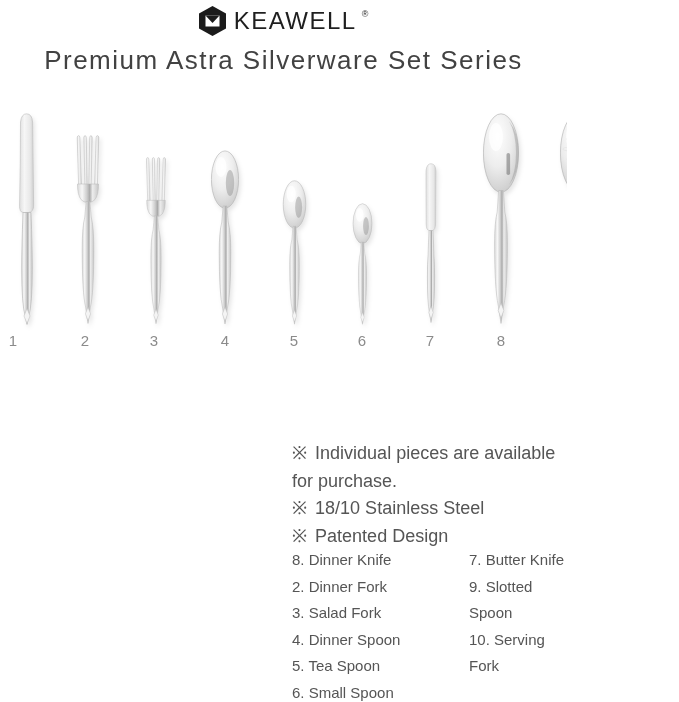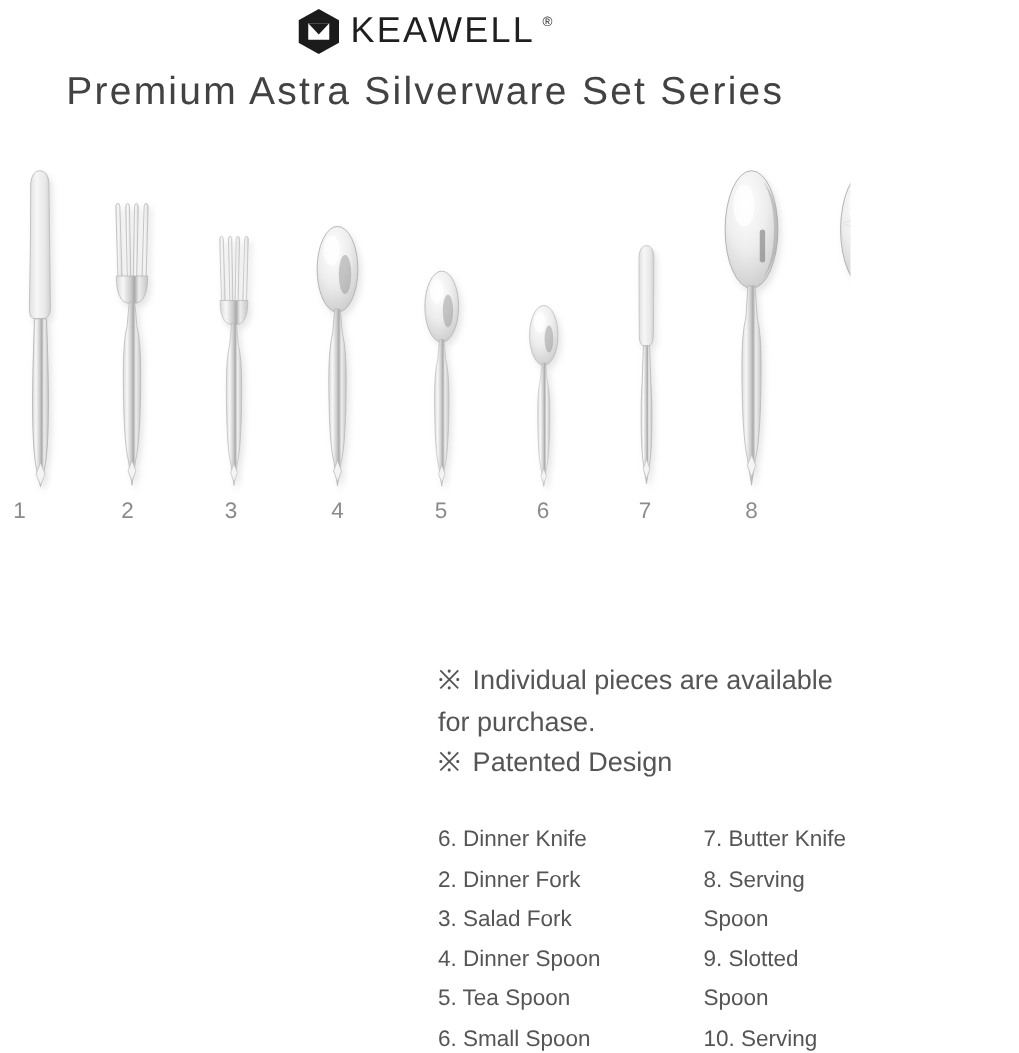--- a/index.html
+++ b/index.html
@@ -227,31 +227,31 @@
     <span class="piece-number" style="left:279px;">5</span>
     <span class="piece-number" style="left:347px;">6</span>
     <span class="piece-number" style="left:415px;">7</span>
     <span class="piece-number" style="left:486px;">8</span>
     <span class="piece-number" style="left:563px;">9</span>
     <span class="piece-number" style="left:643px;">1</span>
   </div>
 
   <div class="notes">
     <p class="note"><span class="note-marker">※</span><span>Individual pieces are available for purchase.</span></p>
+    <p class="note"><span class="note-marker">※</span><span>18/10 Stainless Steel</span></p>
     <p class="note"><span class="note-marker">※</span><span>Patented Design</span></p>
   </div>
 
   <ul class="legend-col col1">
-    <li>6. Dinner Knife</li>
+    <li>8. Dinner Knife</li>
     <li>2. Dinner Fork</li>
     <li>3. Salad Fork</li>
     <li>4. Dinner Spoon</li>
     <li>5. Tea Spoon</li>
     <li>6. Small Spoon</li>
   </ul>
   <ul class="legend-col col2">
     <li>7. Butter Knife</li>
-    <li>8. Serving Spoon</li>
     <li>9. Slotted Spoon</li>
     <li>10. Serving Fork</li>
   </ul>
 
 </div>
 
 </body></html>

